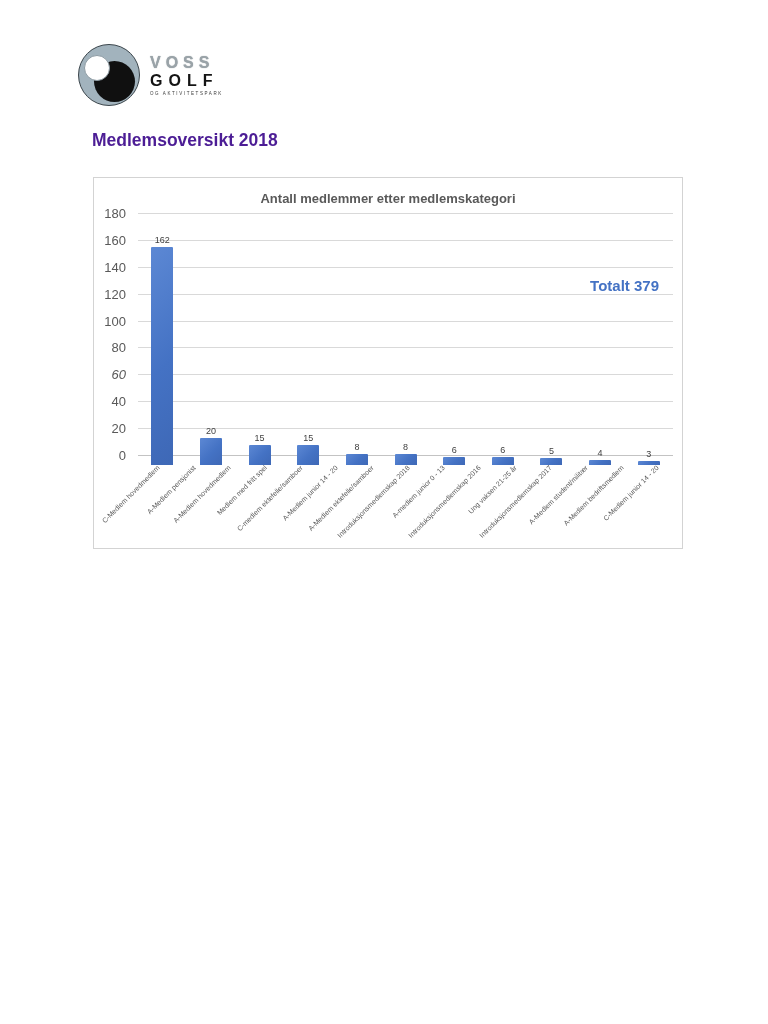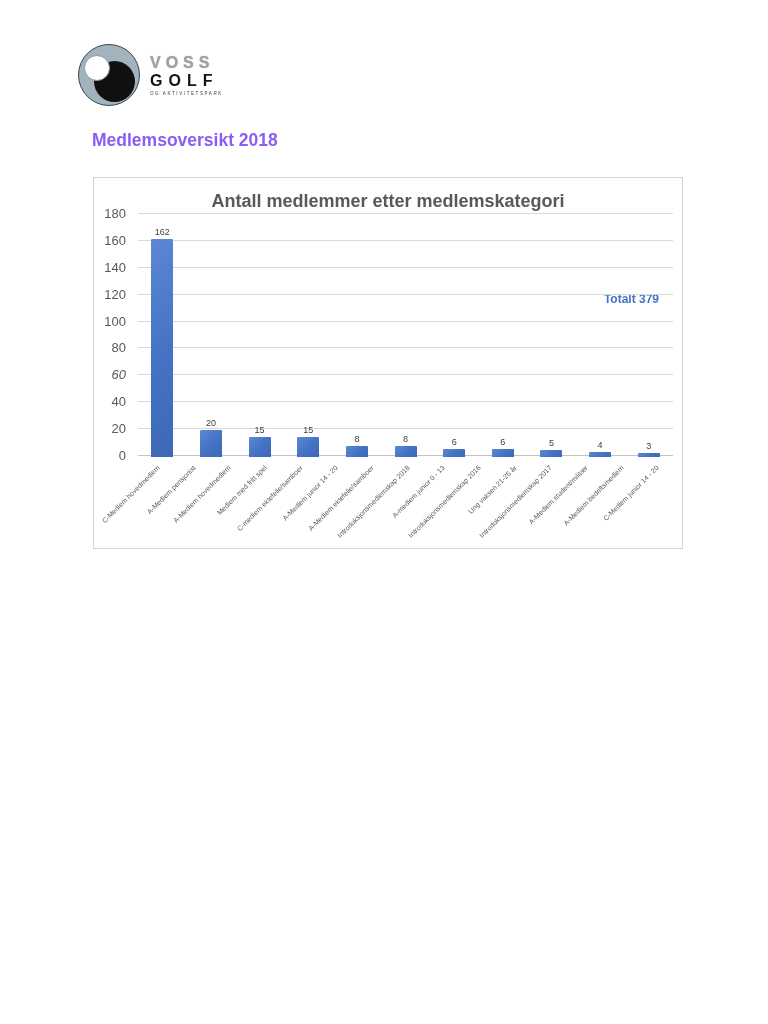--- a/index.html
+++ b/index.html
@@ -23,39 +23,39 @@
     border-radius: 50%; background: #101010; }
   .logo-ball-white { position: absolute; left: 5px; top: 10px; width: 26px; height: 26px;
     border-radius: 50%; background: #ffffff; border: 1px solid #8d9ba3; }
   .logo-text { margin-left: 10px; display: flex; flex-direction: column; }
   .logo-voss { font-size: 16px; font-weight: 700; letter-spacing: 5px; color: #9aa3a8;
     text-shadow: 0 0 1px #8b9499; line-height: 1.1; }
   .logo-golf { font-size: 16px; font-weight: 800; letter-spacing: 6px; color: #141414; line-height: 1.15; }
   .logo-sub { font-size: 4.5px; letter-spacing: 1.6px; color: #3a3a3a; margin-top: 1px; }
 
   
-  .page-heading { position: absolute; left: 92px; top: 130px; font-size: 17.5px; font-weight: 700; color: #8b5cf6; }
+  .page-heading { position: absolute; left: 92px; top: 130px; font-size: 17.5px; font-weight: 700; color: #4c1d95; }
 
   
   .chart-box { position: absolute; left: 93px; top: 177px; width: 590px; height: 372px;
     background: #ffffff; border: 1px solid #d3d3d3; }
   .chart-title { position: absolute; left: 0; top: 13px; width: 100%; text-align: center;
-    font-size: 18px; font-weight: 700; color: var(--axis-text); }
-  .chart-annotation { position: absolute; right: 23px; top: 114px; font-size: 12px;
+    font-size: 13px; font-weight: 700; color: var(--axis-text); }
+  .chart-annotation { position: absolute; right: 23px; top: 99px; font-size: 15px;
     font-weight: 700; color: var(--accent); }
 
   .y-axis { position: absolute; left: 0; top: 36px; width: 38px; height: 242px; }
   .ytick { position: absolute; right: 6px; width: 30px; text-align: right;
     font-size: 13px; color: var(--axis-text); line-height: 10px; }
 
   .plot-area { position: absolute; left: 44px; top: 36px; width: 535px; height: 242px; }
   .gridline { position: absolute; left: 0; width: 100%; height: 1px; background: var(--grid-color); }
   .gridline.axis { background: #c3c3c3; }
 
-  .cols { position: absolute; left: 0; top: 1px; width: 100%; height: 100%;
+  .cols { position: absolute; left: 0; top: 9px; width: 100%; height: 100%;
     display: flex; align-items: flex-end; }
   .col { flex: 1; display: flex; flex-direction: column; align-items: center;
     justify-content: flex-end; height: 100%; }
   .val { font-size: 9px; color: #404040; margin-bottom: 2px; line-height: 9px; }
   .bar { width: 22px; background: linear-gradient(135deg, #5c88d4 0%, #4472c4 55%, #3e68b6 100%);
     border-radius: 1px 1px 0 0; }
 
   .x-labels { position: absolute; left: 44px; top: 280px; width: 535px; height: 90px; }
   .xlabel { position: absolute; top: 6px; width: 150px; text-align: right; white-space: nowrap;
     font-size: 7px; color: var(--axis-text); transform: rotate(-45deg);

